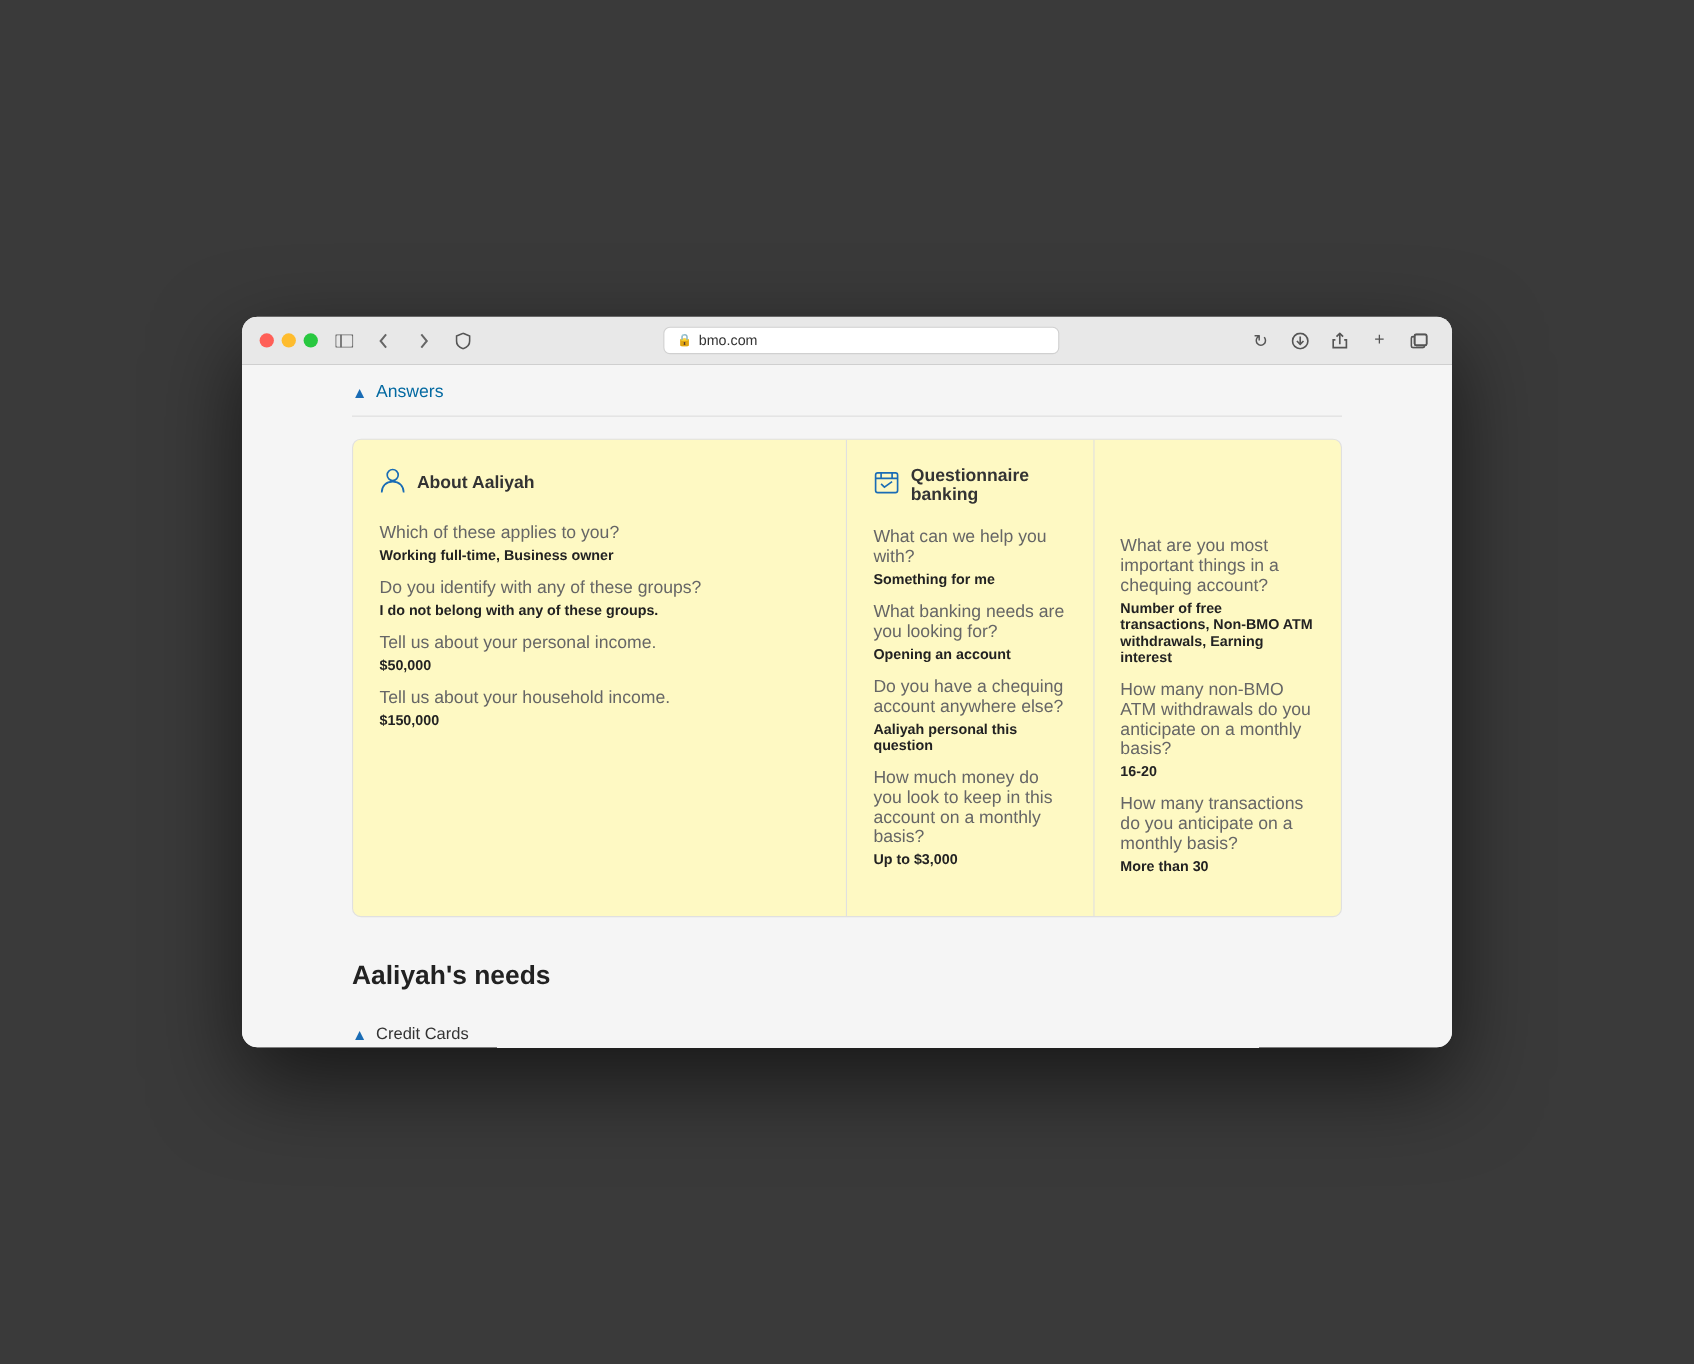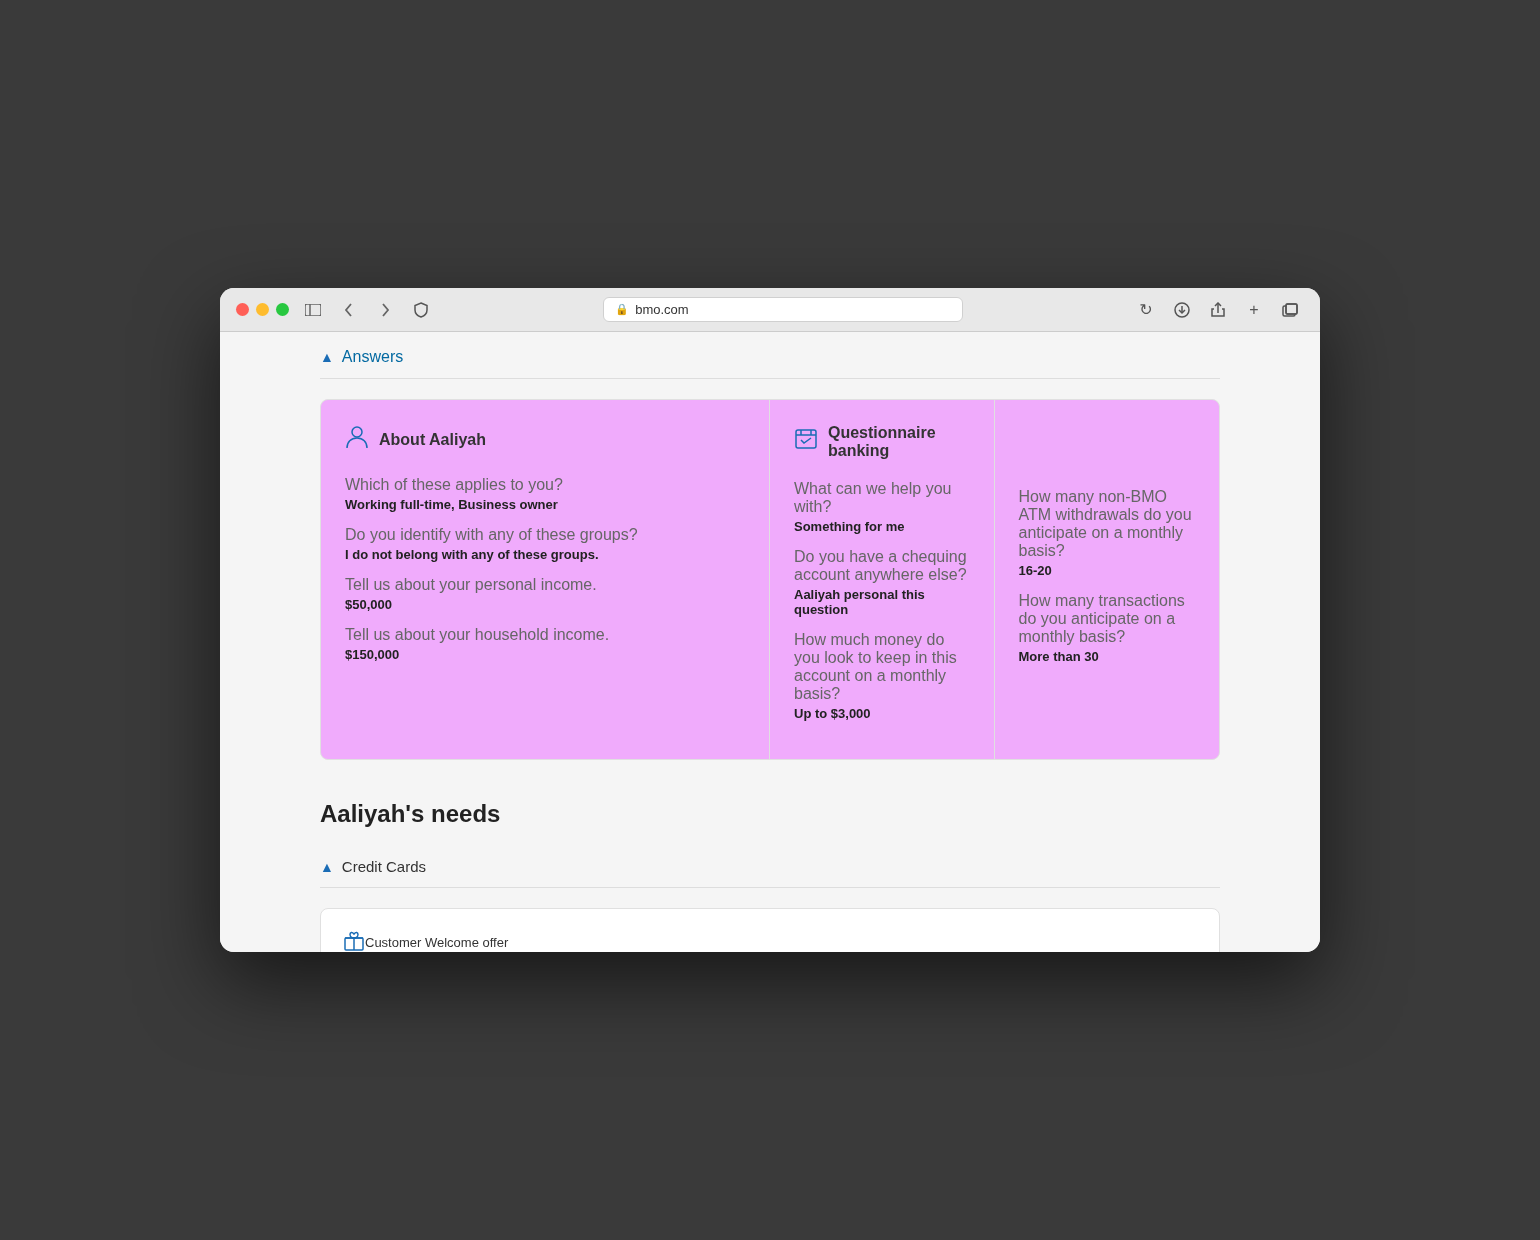--- a/index.html
+++ b/index.html
@@ -132,21 +132,21 @@
     .chevron-icon {
       color: #1a6cb5;
       font-size: 14px;
     }
 
     
     .cards-grid {
       display: grid;
       grid-template-columns: 1fr 1fr;
       gap: 0;
-      background: #f0abfc;
+      background: #fef9c3;
       border: 1px solid #e0e0e0;
       border-radius: 8px;
       overflow: hidden;
       margin-bottom: 40px;
     }
 
     .card-left {
       padding: 24px;
       border-right: 1px solid #e0e0e0;
     }
@@ -402,32 +402,40 @@
               </svg>
             </span>
             <span class="card-title">Questionnaire banking</span>
           </div>
 
           <div class="field-group">
             <div class="field-label">What can we help you with?</div>
             <div class="field-value">Something for me</div>
           </div>
           <div class="field-group">
+            <div class="field-label">What banking needs are you looking for?</div>
+            <div class="field-value">Opening an account</div>
+          </div>
+          <div class="field-group">
             <div class="field-label">Do you have a chequing account anywhere else?</div>
             <div class="field-value">Aaliyah personal this question</div>
           </div>
           <div class="field-group">
             <div class="field-label">How much money do you look to keep in this account on a monthly basis?</div>
             <div class="field-value">Up to $3,000</div>
           </div>
         </div>
 
         <div class="card-section">
           <div style="height: 44px; margin-bottom: 20px;"></div>
 
+          <div class="field-group">
+            <div class="field-label">What are you most important things in a chequing account?</div>
+            <div class="field-value">Number of free transactions, Non-BMO ATM withdrawals, Earning interest</div>
+          </div>
           <div class="field-group">
             <div class="field-label">How many non-BMO ATM withdrawals do you anticipate on a monthly basis?</div>
             <div class="field-value">16-20</div>
           </div>
           <div class="field-group">
             <div class="field-label">How many transactions do you anticipate on a monthly basis?</div>
             <div class="field-value">More than 30</div>
           </div>
         </div>
       </div>

